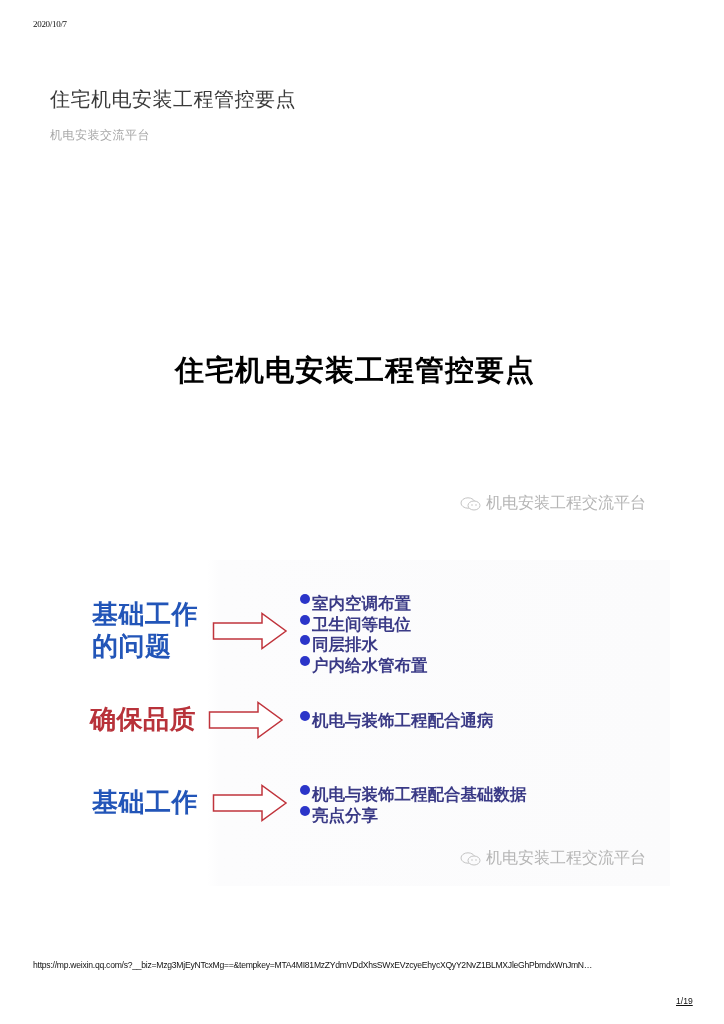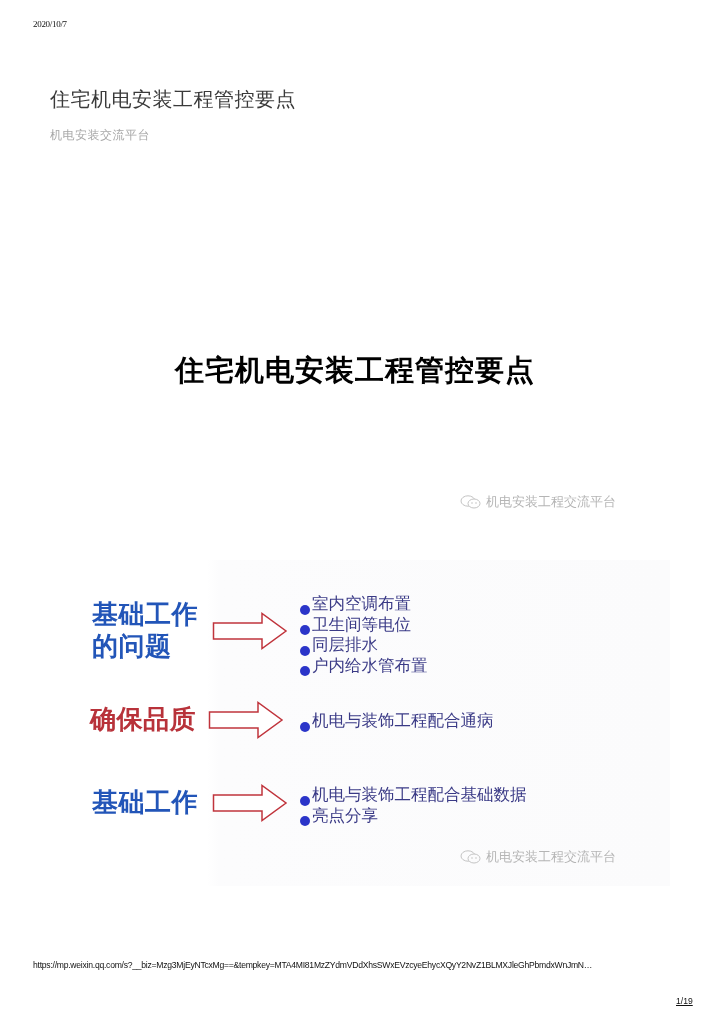--- a/index.html
+++ b/index.html
@@ -58,21 +58,21 @@
       font-weight: bold;
       color: #000;
       letter-spacing: 1px;
       white-space: nowrap;
     }
     .watermark {
       position: absolute;
       display: flex;
       align-items: center;
       gap: 4px;
-      font-size: 13px;
+      font-size: 16px;
       color: #b5b5b5;
       white-space: nowrap;
     }
     .watermark .wm-icon {
       width: 22px;
       height: 14px;
       display: inline-block;
     }
     .slide1 .watermark {
       left: 410px;
@@ -115,21 +115,22 @@
     .bullets {
       position: absolute;
       left: 240px;
       font-size: 16.5px;
       line-height: 20.5px;
       color: #3a3a86;
       white-space: nowrap;
     }
     .bullets .bullet-item {
       display: flex;
-      align-items: flex-end;
+      align-items: flex-start;
+      font-weight: bold;
     }
     .bullets .dot {
       width: 10px;
       height: 10px;
       border-radius: 50%;
       background: #2b35c9;
       display: inline-block;
       margin-right: 2px;
       flex: 0 0 auto;
     }

